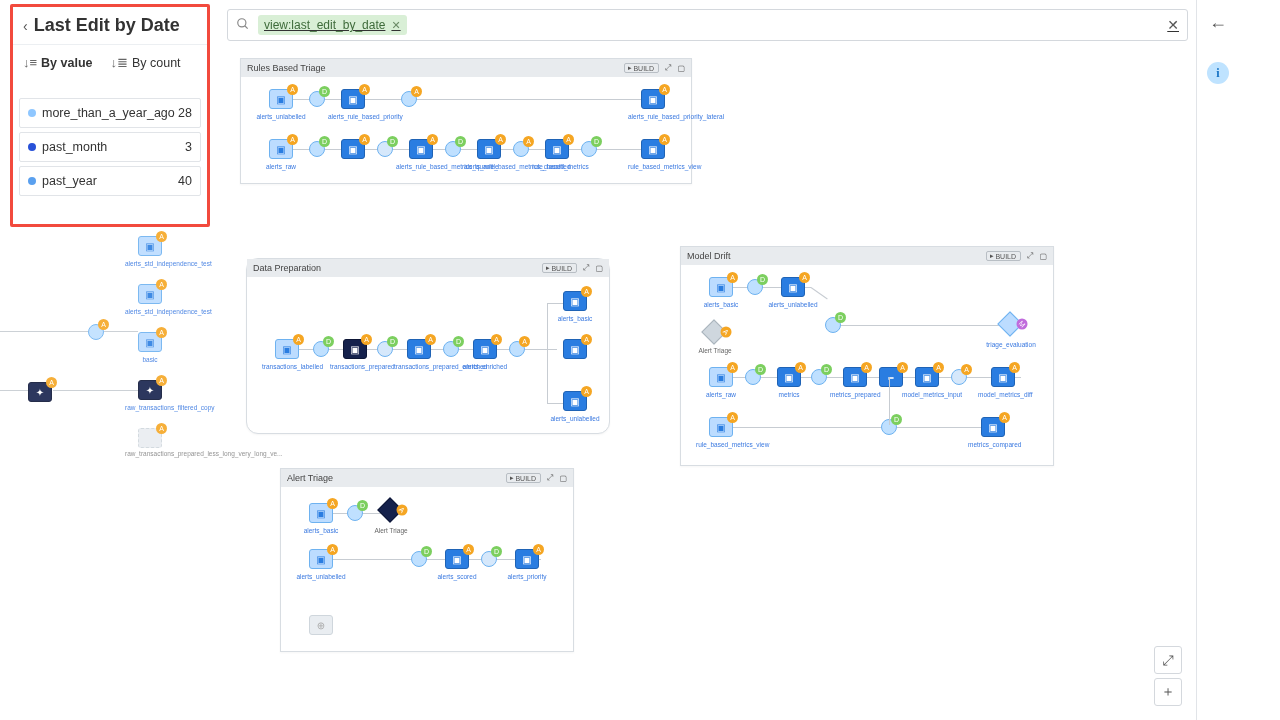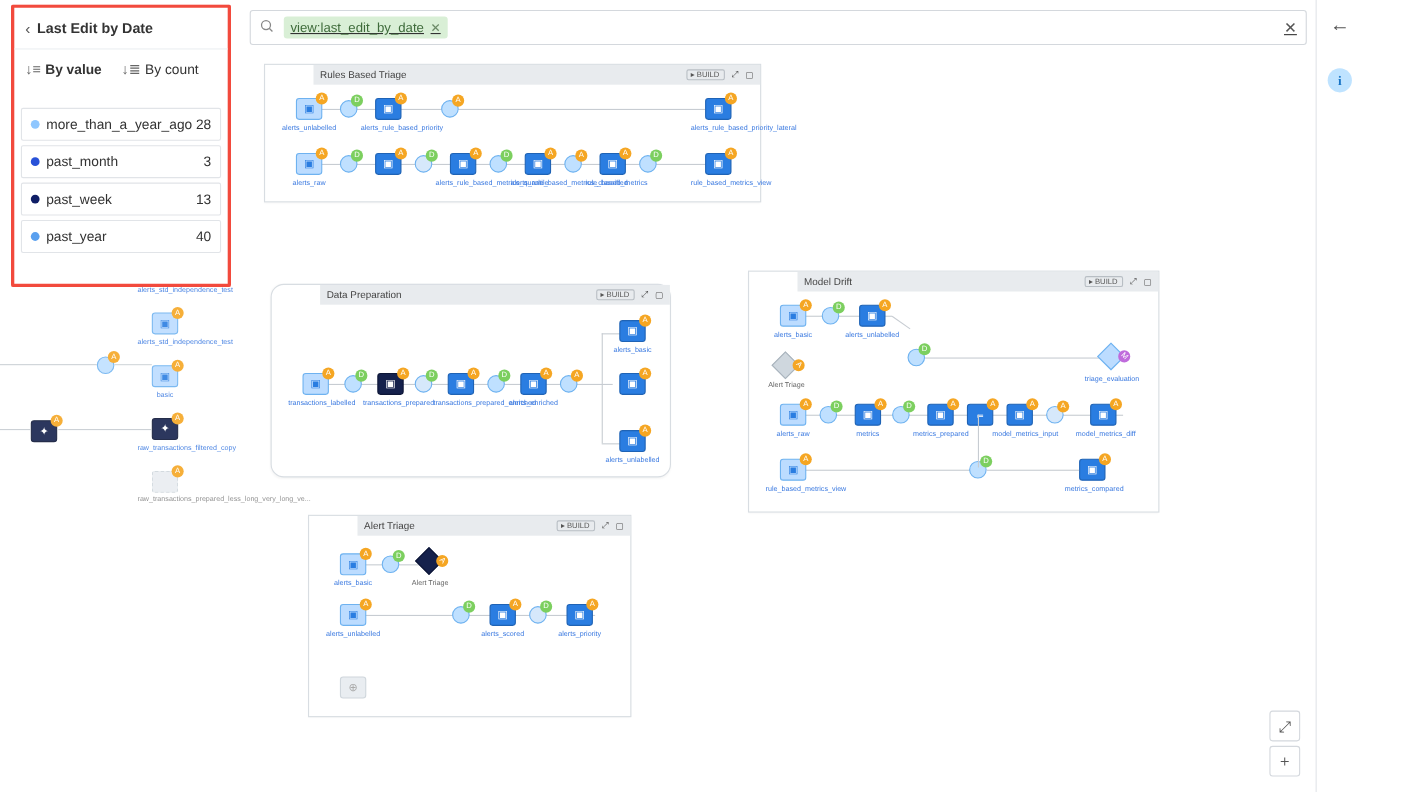--- a/index.html
+++ b/index.html
@@ -92,21 +92,21 @@
     padding-bottom: 12px;
   }
   .facetHeader {
     height: 38px;
     display:flex; align-items:center;
     padding: 0 10px;
     gap: 6px;
     border-bottom: 1px solid #eceff2;
   }
   .facetHeader .back { color:#555; font-size:14px; }
-  .facetHeader .title { font-weight:600; font-size:13px; }
+  .facetHeader .title { font-weight:600; font-size:18px; }
   .sortRow {
     display:flex; align-items:center; gap: 18px;
     padding: 10px 10px 8px 10px;
     font-size: 12.5px;
   }
   .sortRow .opt { display:flex; align-items:center; gap:4px; color:#333; }
   .sortRow .opt.active { font-weight:700; }
   .sortIcon { font-size:13px; color:#666; }
   .facetList { padding: 16px 6px; }
   .facetItem {
@@ -134,21 +134,20 @@
     background:#fff;
     box-shadow: 0 1px 2px rgba(0,0,0,.04);
   }
   .zoneHead {
     background:#e8ebee;
     height:18px;
     display:flex; align-items:center;
     padding: 0 6px;
     font-size:9px;
     color:#444;
-    margin-left:44px;
   }
   .zoneHead .tools { margin-left:auto; display:flex; gap:6px; color:#555; font-size:8px; align-items:center;}
   .zoneHead .build { border:1px solid #b8bec4; border-radius:2px; padding:0 4px 0 3px; font-size:7px; display:flex; align-items:center; gap:2px;}
   .zoneBody { position:relative; width:100%; height:calc(100% - 18px); }
 
   
   .node {
     position:absolute; width:24px; height:20px; border-radius:3px;
     background:#bcdcff; border:1px solid #6eb2f0;
     display:flex; align-items:center; justify-content:center;
@@ -260,25 +259,20 @@
       <div class="facetList">
         <div class="facetItem">
           <span class="dot" style="background:#8fc7ff"></span>
           <span>more_than_a_year_ago</span>
           <span class="cnt">28</span>
         </div>
         <div class="facetItem">
           <span class="dot" style="background:#2851d8"></span>
           <span>past_month</span>
           <span class="cnt">3</span>
-        </div>
-        <div class="facetItem">
-          <span class="dot" style="background:#0f1e66"></span>
-          <span>past_week</span>
-          <span class="cnt">13</span>
         </div>
         <div class="facetItem">
           <span class="dot" style="background:#5aa0ef"></span>
           <span>past_year</span>
           <span class="cnt">40</span>
         </div>
       </div>
     </div>
   </div>
 

